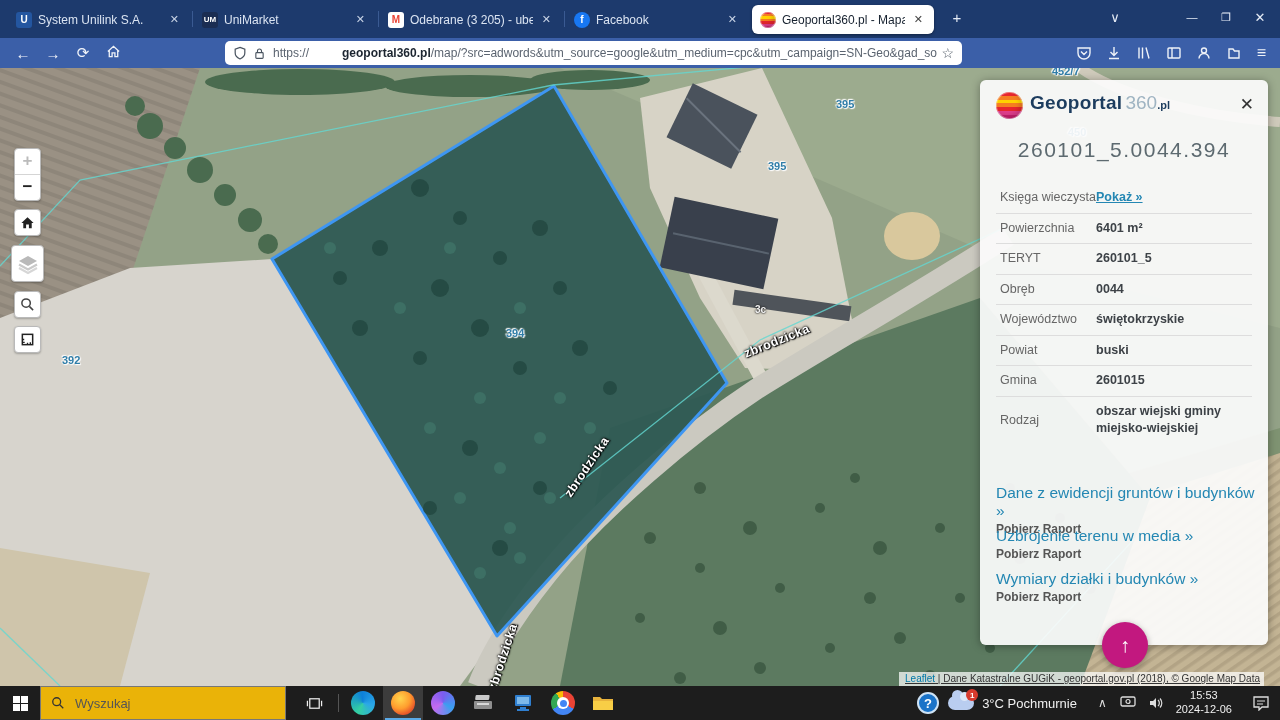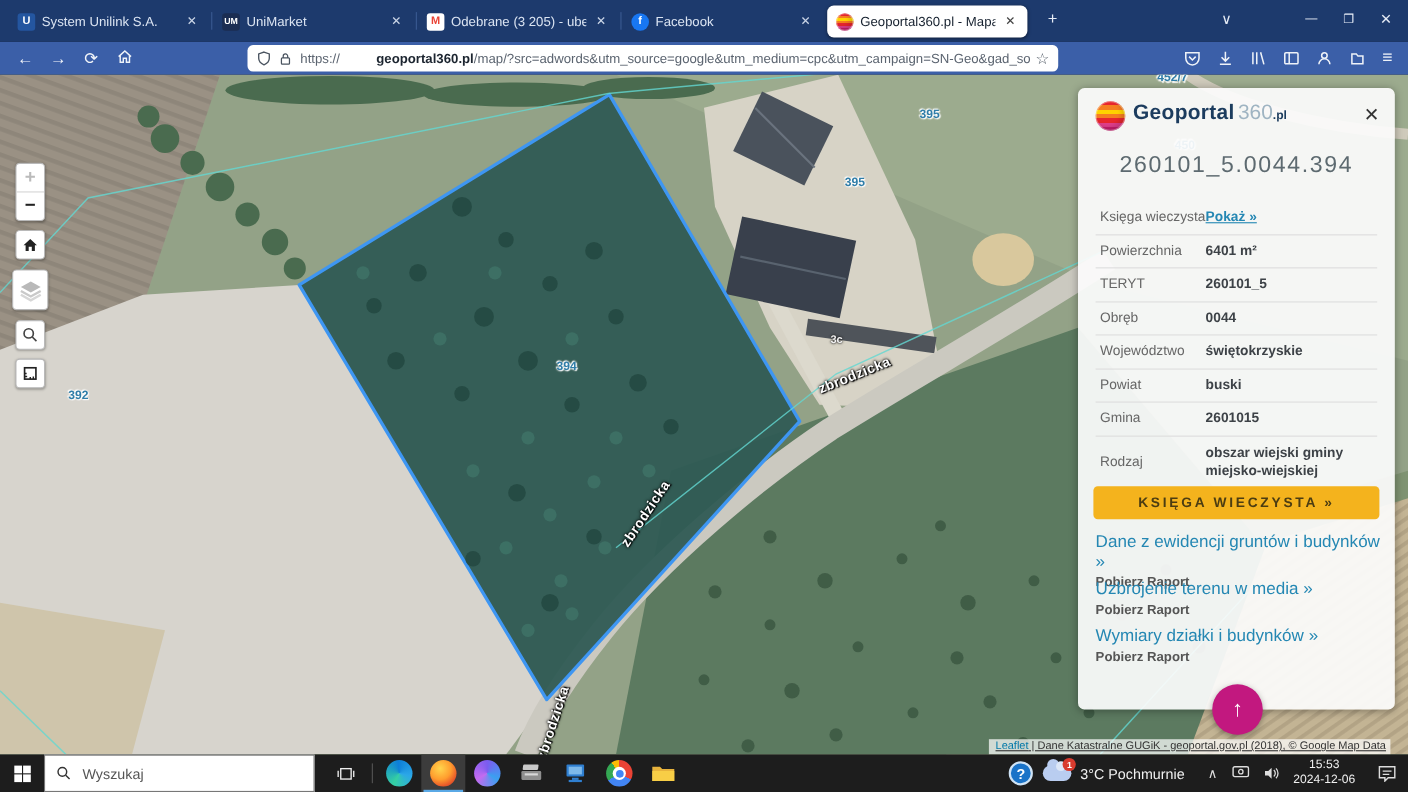--- a/index.html
+++ b/index.html
@@ -86,21 +86,21 @@
   #fab { position:absolute; left:1102px; top:622px; width:46px; height:46px; border-radius:50%;
          background:#c2187f; color:#fff; font-size:20px; display:flex; align-items:center;
          justify-content:center; box-shadow:0 2px 6px rgba(0,0,0,.35); }
 
   
   #taskbar { position:absolute; left:0; top:686px; width:1280px; height:34px; background:#1d1d1d;
              display:flex; align-items:center; }
   #startbtn { width:40px; height:34px; display:flex; align-items:center; justify-content:center; }
   .winlogo { width:15px; height:15px; display:grid; grid-template-columns:7px 7px; grid-gap:1px; }
   .winlogo div { background:#fff; width:7px; height:7px; }
-  #tsearch { width:246px; height:34px; background:#ffffff; border:1px solid #777; display:flex;
+  #tsearch { width:246px; height:34px; background:#eab308; border:1px solid #777; display:flex;
              align-items:center; padding:0 10px; }
   #tsearch span { font-size:13px; color:#555; margin-left:10px; }
   .taskicon { width:40px; height:34px; display:flex; align-items:center; justify-content:center; position:relative; }
   .taskicon.active { background:#3c3c3c; }
   .taskicon.active::after { content:""; position:absolute; left:2px; bottom:0; width:36px; height:2px; background:#5aa9e6; }
   .appcircle { width:24px; height:24px; border-radius:50%; }
   #tray { position:absolute; right:0; top:0; height:34px; display:flex; align-items:center; color:#eee; }
   #weather { display:flex; align-items:center; margin-right:8px; position:relative; }
   .cloud { position:relative; width:26px; height:14px; background:#b9cdf0; border-radius:8px; }
   .cloud::before { content:""; position:absolute; left:4px; top:-6px; width:11px; height:11px;
@@ -405,21 +405,20 @@
       <div class="prow">
         <span class="plabel">Gmina</span>
         <span class="pvalue">2601015</span>
       </div>
       <div class="prow">
         <span class="plabel">Rodzaj</span>
         <span class="pvalue">obszar wiejski gminy miejsko-wiejskiej</span>
       </div>
     </div>
 
-    <button id="kw-btn">KSIĘGA WIECZYSTA »</button>
 
     <div class="rpt" style="top:404px;">
       <div class="rlink">Dane z ewidencji gruntów i budynków »</div>
       <div class="rsub">Pobierz Raport</div>
     </div>
     <div class="rpt" style="top:447px;">
       <div class="rlink">Uzbrojenie terenu w media »</div>
       <div class="rsub">Pobierz Raport</div>
     </div>
     <div class="rpt" style="top:490px;">

